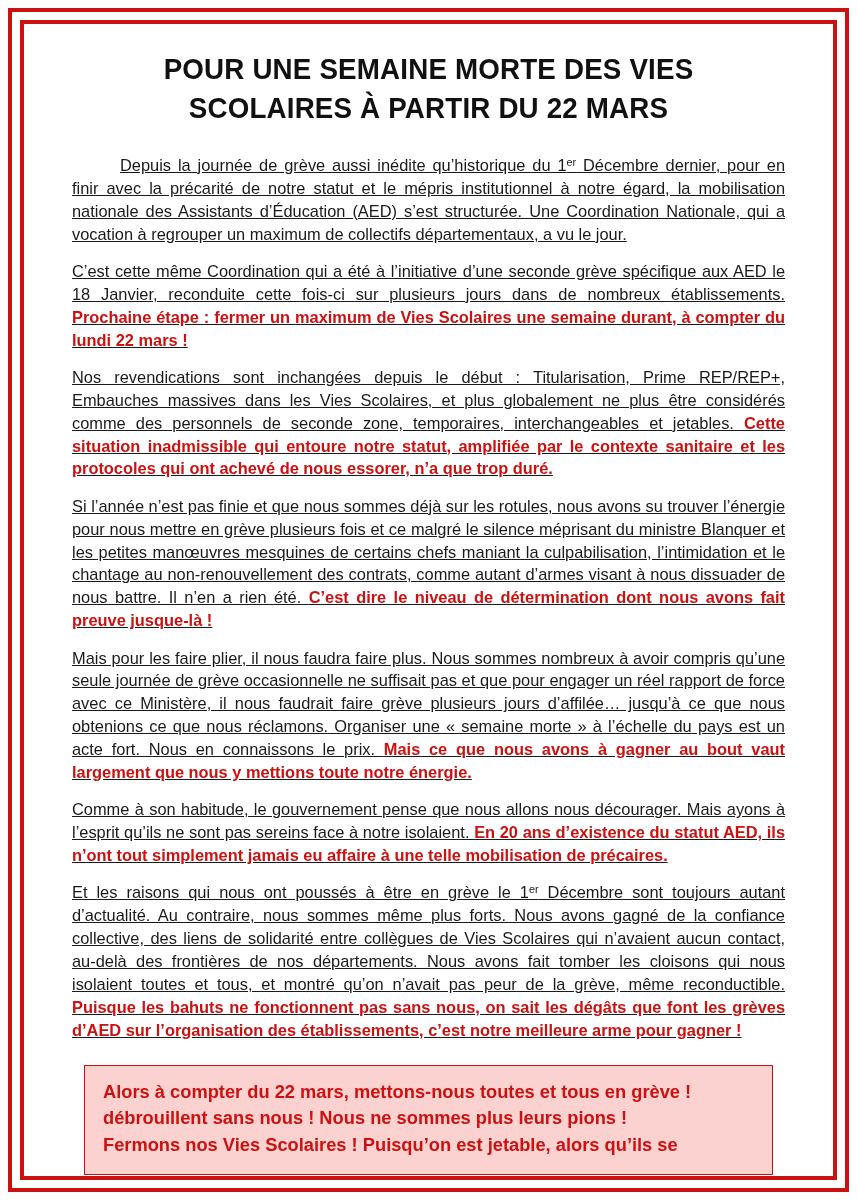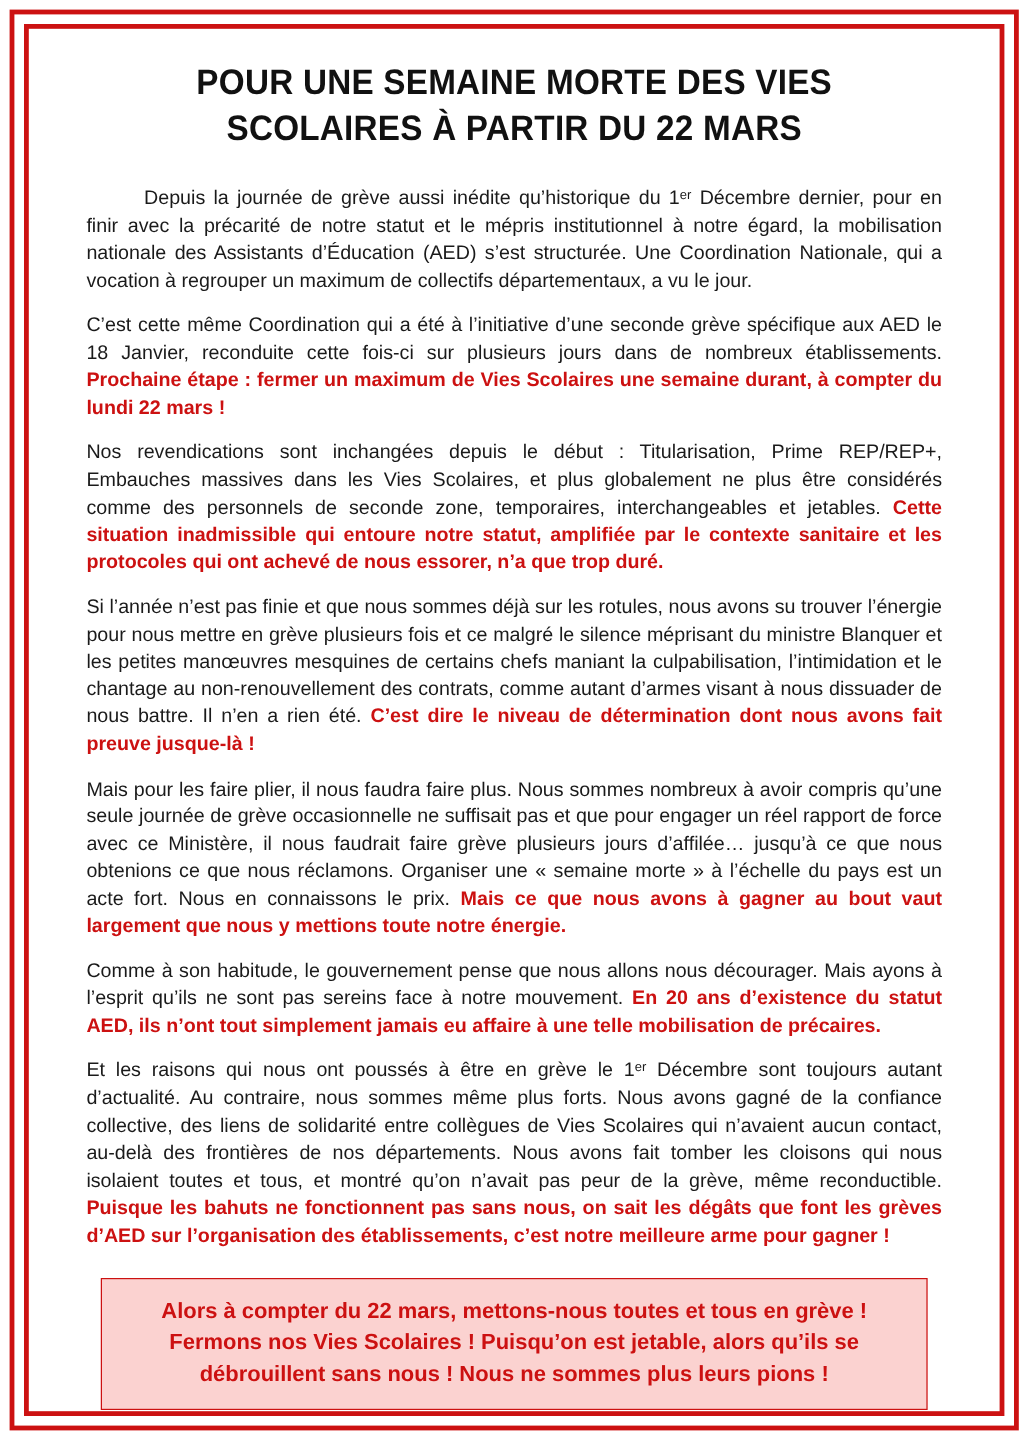--- a/index.html
+++ b/index.html
@@ -56,20 +56,21 @@
     transform-origin: center top;
   }
 
   .para {
     font-size: 16.4px;
     line-height: 1.395;
     color: #1a1a1a;
     text-align: justify;
     margin: 0 0 14.5px 0;
     hyphens: none;
+    text-decoration: underline;
   }
   .para.first {
     text-indent: 48px;
   }
   .para:last-of-type {
     margin-bottom: 0;
   }
 
   .rd {
     color: #cc1111;
@@ -81,21 +82,21 @@
     vertical-align: 0.42em;
     line-height: 0;
   }
 
   .cta {
     box-sizing: border-box;
     margin: 23px 12px 0 12px;
     background: #fbd2d0;
     border: 1.5px solid #cc1111;
     padding: 13px 18px 15px 18px;
-    text-align: center;
+    text-align: left;
     color: #cc1111;
     font-weight: bold;
     font-size: 18.3px;
     line-height: 1.47;
   }
 </style>
 </head>
 <body>
 
 <div class="poster">
@@ -110,25 +111,25 @@
       <p class="para first"><span>Depuis la journée de grève aussi inédite qu’historique du 1</span><sup>er</sup><span> Décembre dernier, pour en finir avec la précarité de notre statut et le mépris institutionnel à notre égard, la mobilisation nationale des Assistants d’Éducation (AED) s’est structurée. Une Coordination Nationale, qui a vocation à regrouper un maximum de collectifs départementaux, a vu le jour.</span></p>
 
       <p class="para"><span>C’est cette même Coordination qui a été à l’initiative d’une seconde grève spécifique aux AED le 18 Janvier, reconduite cette fois-ci sur plusieurs jours dans de nombreux établissements. </span><span class="rd">Prochaine étape  : fermer un maximum de Vies Scolaires une semaine durant, à compter du lundi 22 mars  !</span></p>
 
       <p class="para"><span>Nos revendications sont inchangées depuis le début  : Titularisation, Prime REP/REP+, Embauches massives dans les Vies Scolaires, et plus globalement ne plus être considérés comme des personnels de seconde zone, temporaires, interchangeables et jetables. </span><span class="rd">Cette situation inadmissible qui entoure notre statut, amplifiée par le contexte sanitaire et les protocoles qui ont achevé de nous essorer, n’a que trop duré.</span></p>
 
       <p class="para"><span>Si l’année n’est pas finie et que nous sommes déjà sur les rotules, nous avons su trouver l’énergie pour nous mettre en grève plusieurs fois et ce malgré le silence méprisant du ministre Blanquer et les petites manœuvres mesquines de certains chefs maniant la culpabilisation, l’intimidation et le chantage au non-renouvellement des contrats, comme autant d’armes visant à nous dissuader de nous battre. Il n’en a rien été. </span><span class="rd">C’est dire le niveau de détermination dont nous avons fait preuve jusque-là  !</span></p>
 
       <p class="para"><span>Mais pour les faire plier, il nous faudra faire plus. Nous sommes nombreux à avoir compris qu’une seule journée de grève occasionnelle ne suffisait pas et que pour engager un réel rapport de force avec ce Ministère, il nous faudrait faire grève plusieurs jours d’affilée… jusqu’à ce que nous obtenions ce que nous réclamons. Organiser une «  semaine morte  » à l’échelle du pays est un acte fort. Nous en connaissons le prix. </span><span class="rd">Mais ce que nous avons à gagner au bout vaut largement que nous y mettions toute notre énergie.</span></p>
 
-      <p class="para"><span>Comme à son habitude, le gouvernement pense que nous allons nous décourager. Mais ayons à l’esprit qu’ils ne sont pas sereins face à notre mouvement. </span><span class="rd">En 20 ans d’existence du statut AED, ils n’ont tout simplement jamais eu affaire à une telle mobilisation de précaires.</span></p>
+      <p class="para"><span>Comme à son habitude, le gouvernement pense que nous allons nous décourager. Mais ayons à l’esprit qu’ils ne sont pas sereins face à notre isolaient. </span><span class="rd">En 20 ans d’existence du statut AED, ils n’ont tout simplement jamais eu affaire à une telle mobilisation de précaires.</span></p>
 
       <p class="para"><span>Et les raisons qui nous ont poussés à être en grève le 1</span><sup>er</sup><span> Décembre sont toujours autant d’actualité. Au contraire, nous sommes même plus forts. Nous avons gagné de la confiance collective, des liens de solidarité entre collègues de Vies Scolaires qui n’avaient aucun contact, au-delà des frontières de nos départements. Nous avons fait tomber les cloisons qui nous isolaient toutes et tous, et montré qu’on n’avait pas peur de la grève, même reconductible. </span><span class="rd">Puisque les bahuts ne fonctionnent pas sans nous, on sait les dégâts que font les grèves d’AED sur l’organisation des établissements, c’est notre meilleure arme pour gagner  !</span></p>
 
       <div class="cta">
         <div>Alors à compter du 22 mars, mettons-nous toutes et tous en grève  !</div>
+        <div>débrouillent sans nous  ! Nous ne sommes plus leurs pions  !</div>
         <div>Fermons nos Vies Scolaires  ! Puisqu’on est jetable, alors qu’ils se</div>
-        <div>débrouillent sans nous  ! Nous ne sommes plus leurs pions  !</div>
       </div>
 
     </div>
   </div>
 </div>
 
 </body></html>

